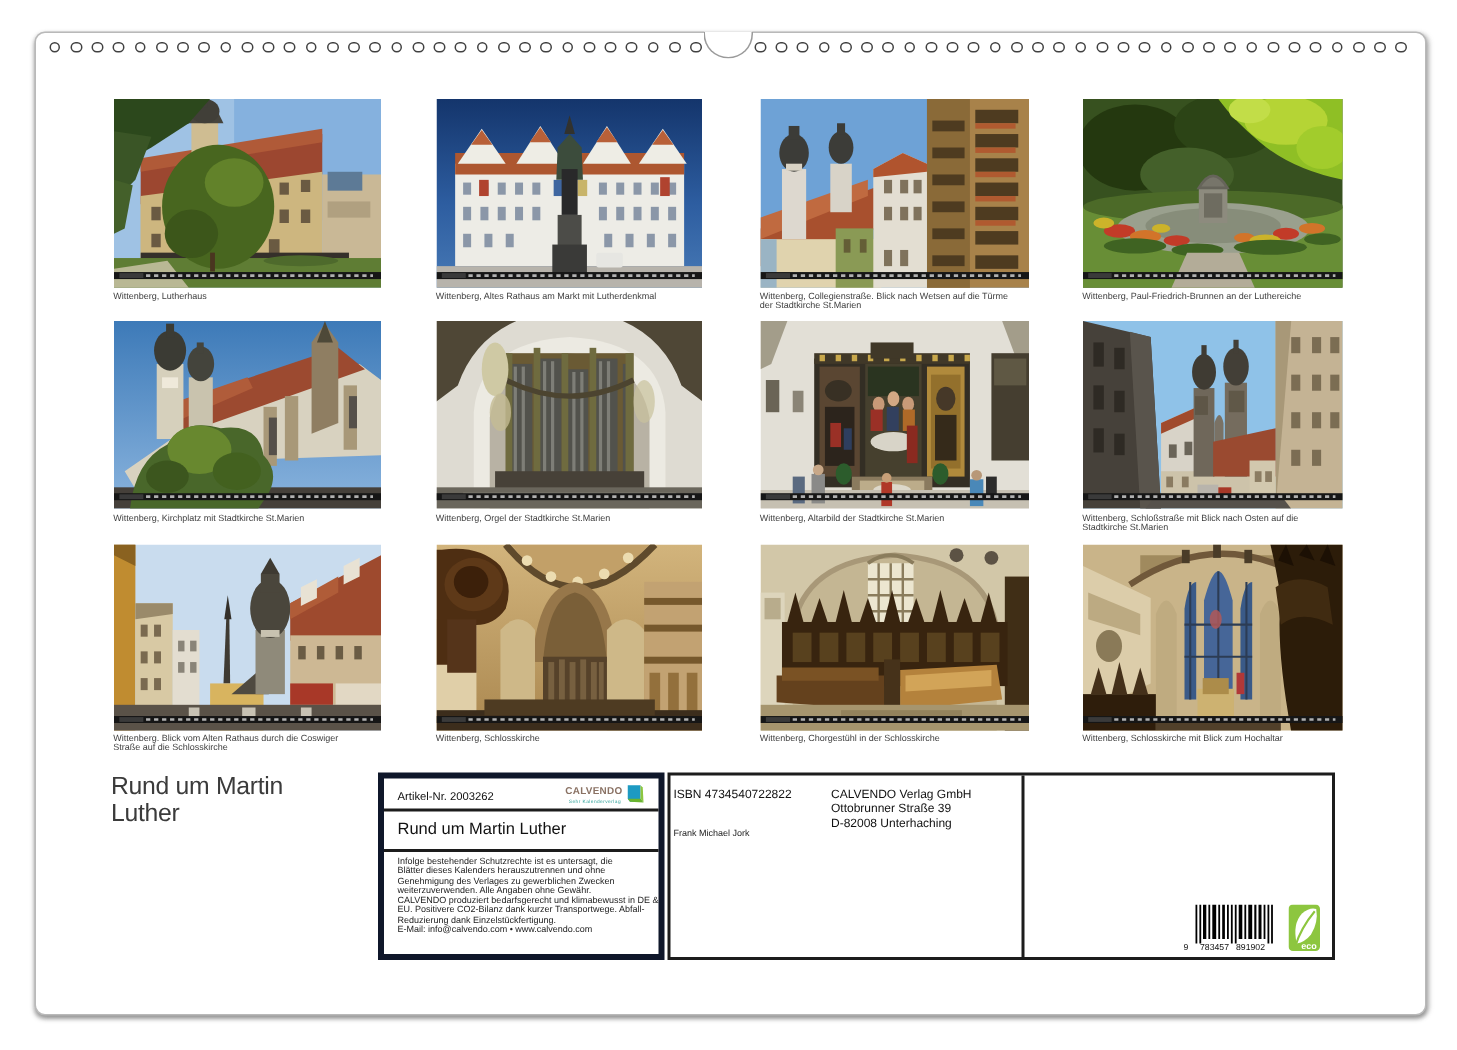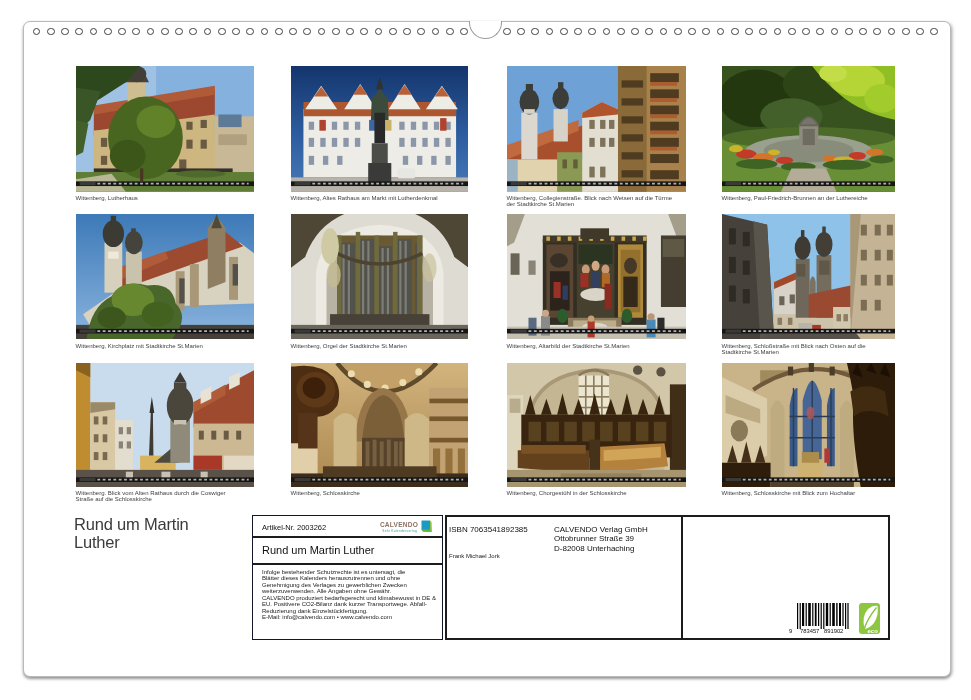--- a/index.html
+++ b/index.html
@@ -1,21 +1,21 @@
 <!DOCTYPE html>
 <html><head><meta charset="utf-8"><style>
 *{margin:0;padding:0;box-sizing:border-box}
 body{width:971px;height:700px;background:#fff;font-family:"Liberation Sans",sans-serif;position:relative;overflow:hidden}
 #page{position:absolute;left:23px;top:21px;width:928px;height:656px;background:#fff;border:1px solid #b9b9b9;border-radius:7px;box-shadow:0 2px 3px rgba(90,90,90,.55),2px 1px 3px rgba(140,140,140,.35)}
 #holes i{position:absolute;top:27.6px;width:7.8px;height:7.8px;border:1.2px solid #414141;border-radius:50%;background:#fff}
 #hanger{position:absolute;left:469px;top:21px;width:33px;height:17.5px;background:#fff;border:1px solid #9a9a9a;border-top:none;border-radius:0 0 17px 17px}
 .ph{position:absolute}
 .cap{position:absolute;font-size:6px;line-height:6.7px;color:#404040;letter-spacing:0}
 #bigtitle{position:absolute;left:74px;top:516px;font-size:16.5px;line-height:17.5px;color:#3b3b3b;letter-spacing:-0.2px}
-#lbox{position:absolute;left:252px;top:515px;width:191px;height:125px;border:1px solid #0f172a;background:#fff}
+#lbox{position:absolute;left:252px;top:515px;width:191px;height:125px;border:4px solid #0f172a;background:#fff}
 #rbox{position:absolute;left:445px;top:515px;width:445px;height:125px;border:2px solid #1c1c1c;background:#fff}
 </style></head><body>
 <div id="page"></div>
 <div id="holes">
     <i style="left:32.6px"></i>
     <i style="left:46.9px"></i>
     <i style="left:61.1px"></i>
     <i style="left:75.3px"></i>
     <i style="left:89.6px"></i>
     <i style="left:103.8px"></i>
@@ -720,21 +720,21 @@
       <polygon points="1.5,9.5 3,11.5 12,12 10,9.5" fill="#6ab42e"></polygon>
       <polygon points="10,0.5 11.5,2 12,12 10,9.5" fill="#8cc63f"></polygon>
     </svg>
   </div>
   <div style="position:absolute;left:9px;top:28px;font-size:11px;color:#111">Rund um Martin Luther</div>
   <div style="position:absolute;left:0;top:47px;width:100%;border-top:2px solid #1c1c1c"></div>
   <div style="position:absolute;left:9px;top:53px;font-size:6px;line-height:6.45px;color:#222;white-space:nowrap">Infolge bestehender Schutzrechte ist es untersagt, die<br>Blätter dieses Kalenders herauszutrennen und ohne<br>Genehmigung des Verlages zu gewerblichen Zwecken<br>weiterzuverwenden. Alle Angaben ohne Gewähr.<br>CALVENDO produziert bedarfsgerecht und klimabewusst in DE &amp;<br>EU. Positivere CO2-Bilanz dank kurzer Transportwege. Abfall-<br>Reduzierung dank Einzelstückfertigung.<br>E-Mail: info@calvendo.com • www.calvendo.com</div>
 </div>
 
 <div id="rbox">
-  <div style="position:absolute;left:2px;top:8px;font-size:8px;color:#111">ISBN 7063541892385</div>
+  <div style="position:absolute;left:2px;top:8px;font-size:8px;color:#111">ISBN 4734540722822</div>
   <div style="position:absolute;left:107px;top:8px;font-size:8px;line-height:9.3px;color:#111">CALVENDO Verlag GmbH<br>Ottobrunner Straße 39<br>D-82008 Unterhaching</div>
   <div style="position:absolute;left:2px;top:36px;font-size:6px;color:#222">Frank Michael Jork</div>
   <div style="position:absolute;left:234px;top:0;height:100%;border-left:2px solid #1c1c1c"></div>
   <svg style="position:absolute;left:342px;top:86px" width="60" height="31" viewBox="0 0 60 31">
     <g fill="#000">
       <rect x="8" y="0" width="1.2" height="26"></rect>
         <rect x="10.6" y="0" width="1.2" height="26"></rect>
       <rect x="13" y="0" width="2.2" height="23"></rect>
         <rect x="16.6" y="0" width="1.2" height="23"></rect>
       <rect x="19.2" y="0" width="2.6" height="23"></rect>

